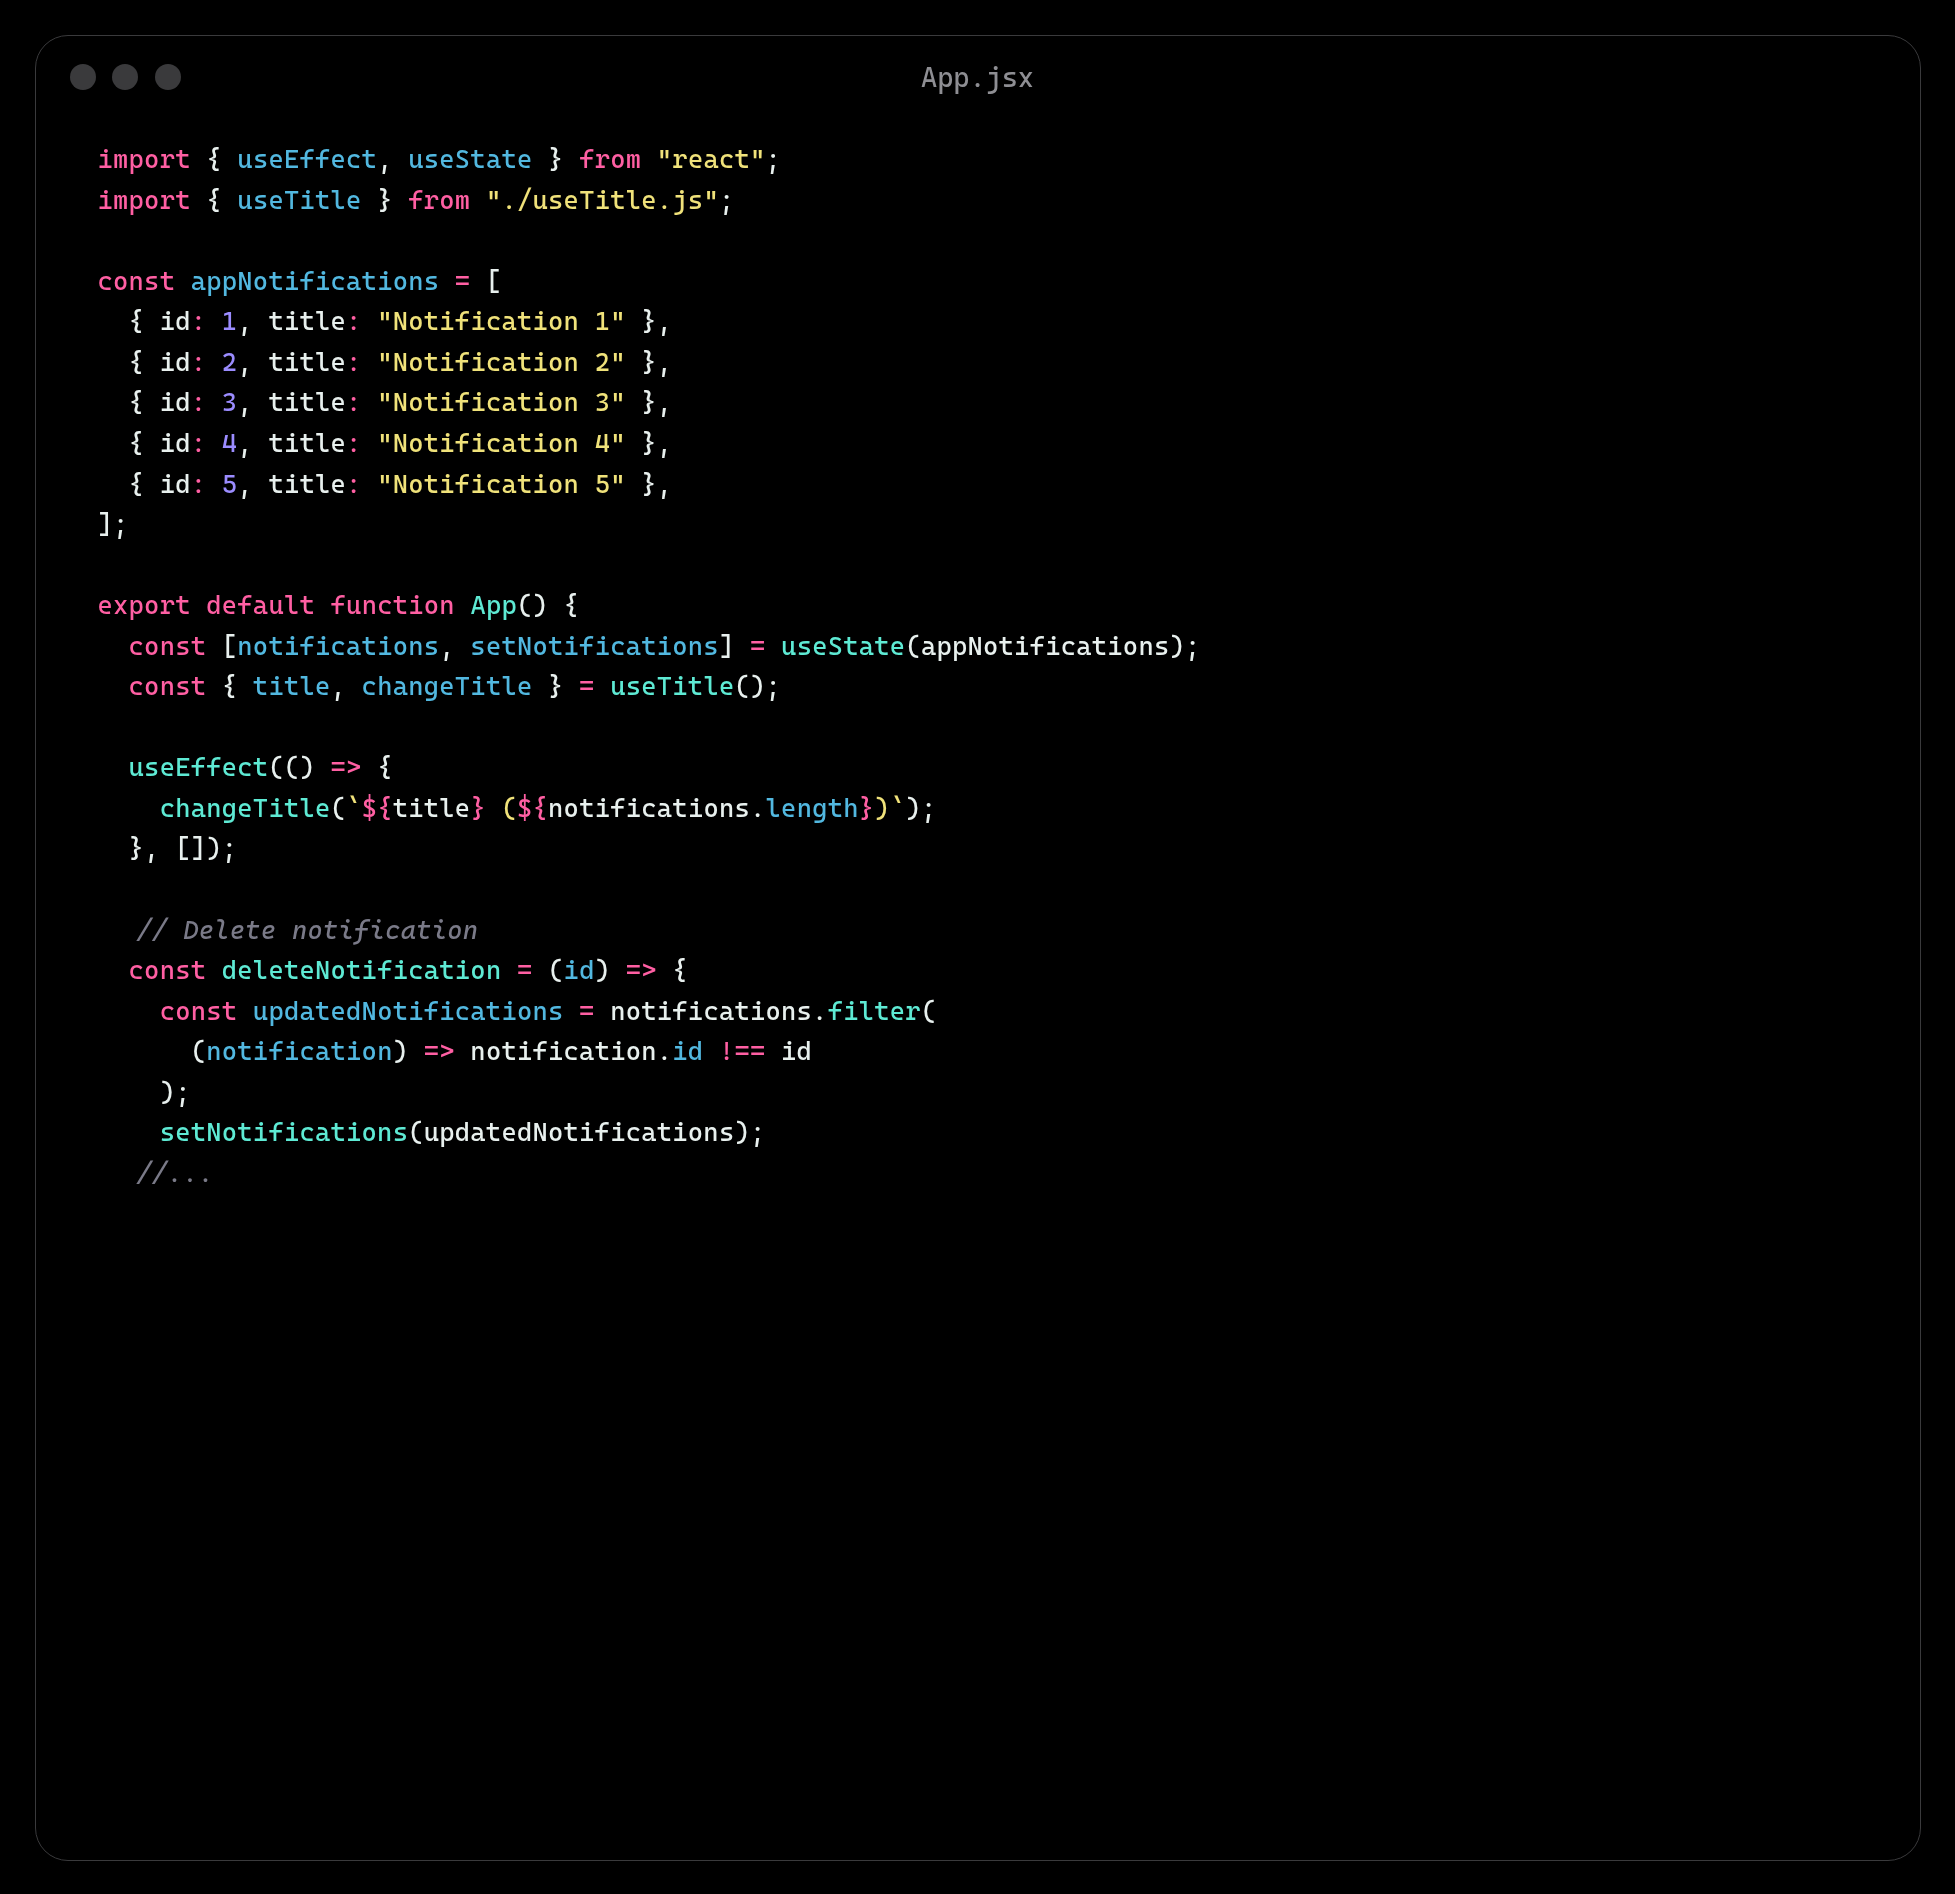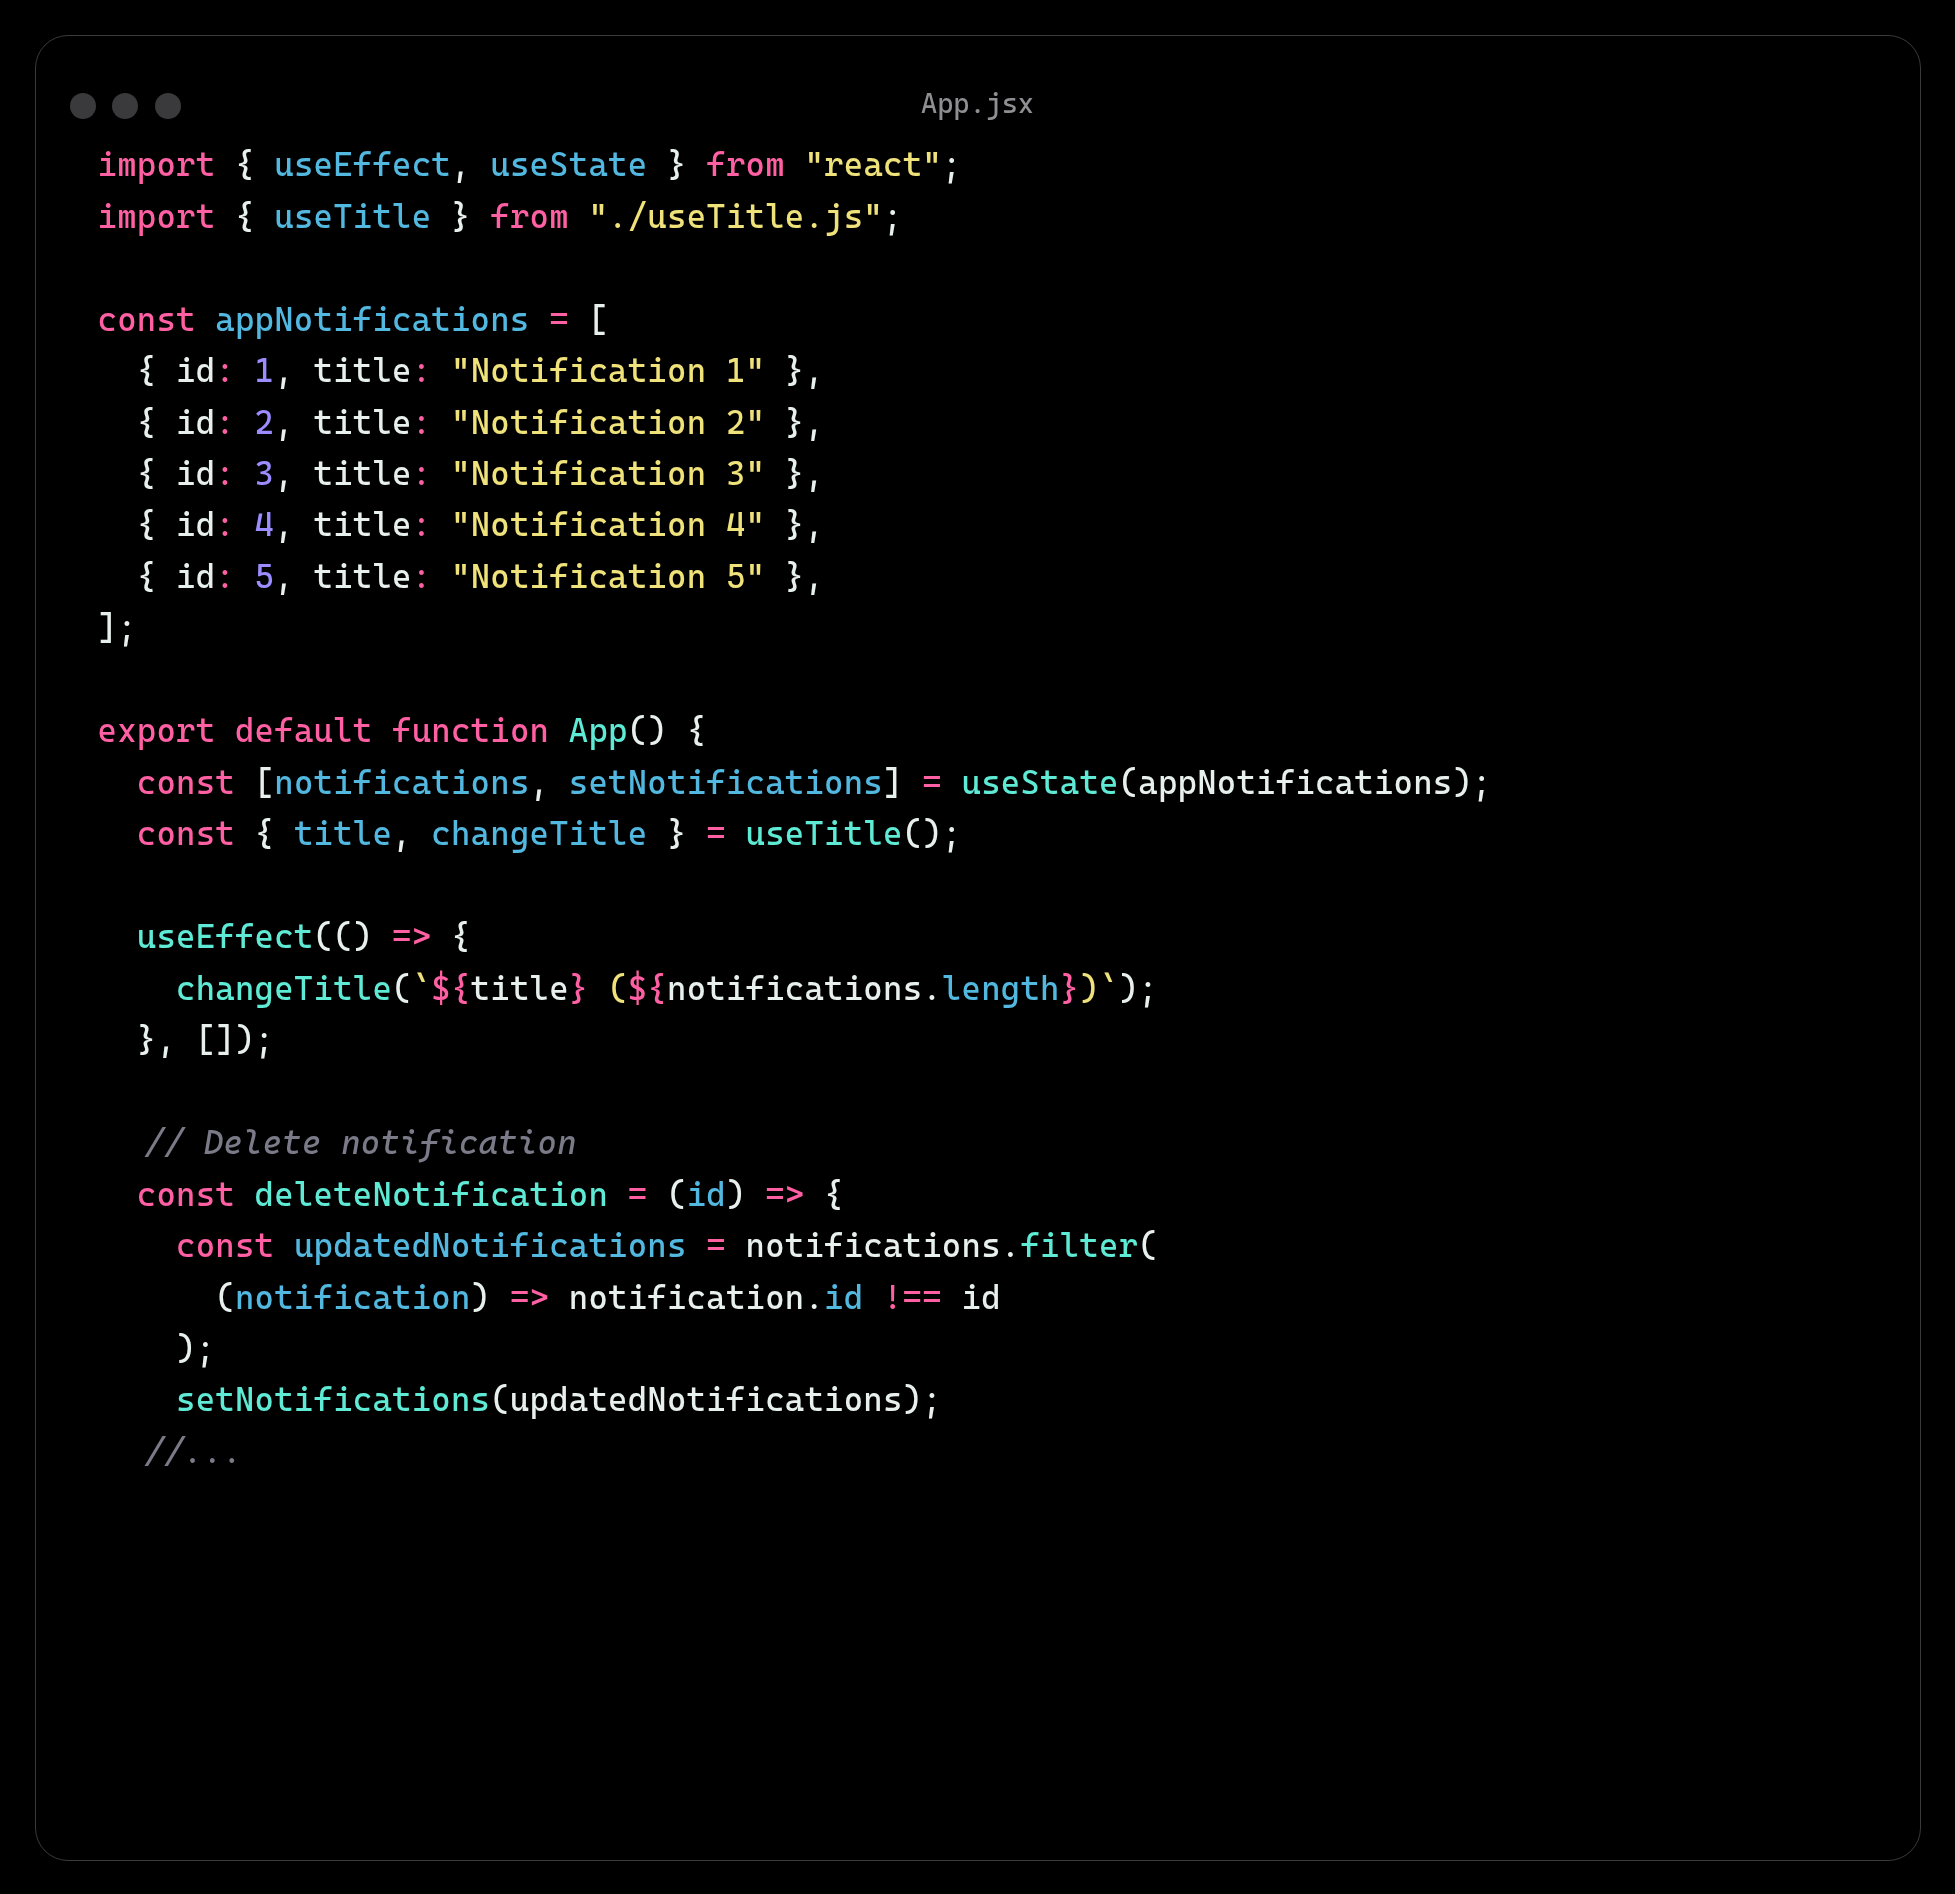--- a/index.html
+++ b/index.html
@@ -19,21 +19,21 @@
   height: 1826px;
   background: #000;
   border: 1.4px solid #3a3a3c;
   border-radius: 33px;
   overflow: hidden;
   position: relative;
 }
 
 .titlebar {
   display: flex;
-  align-items: flex-end;
+  align-items: center;
   height: 83px;
   padding: 0 34px;
   position: relative;
 }
 
 .traffic-lights {
   display: flex;
   gap: 16.5px;
   align-items: center;
 }
@@ -49,21 +49,21 @@
   position: absolute;
   left: 50%;
   transform: translateX(-50%);
   color: #8e8e93;
   font-size: 27.5px;
   font-weight: 400;
 }
 
 .code-area {
   padding: 20.7px 62px 41px 62px;
-  font-size: 33px;
+  font-size: 26px;
   line-height: 1.56;
   white-space: pre;
   color: #e8f0ee;
   letter-spacing: 0.3px;
   font-weight: 500;
 }
 
 .tk-kw   { color: #ff5fa3; }  
 .tk-fn   { color: #5eead4; }  
 .tk-var  { color: #52b8e0; }  

